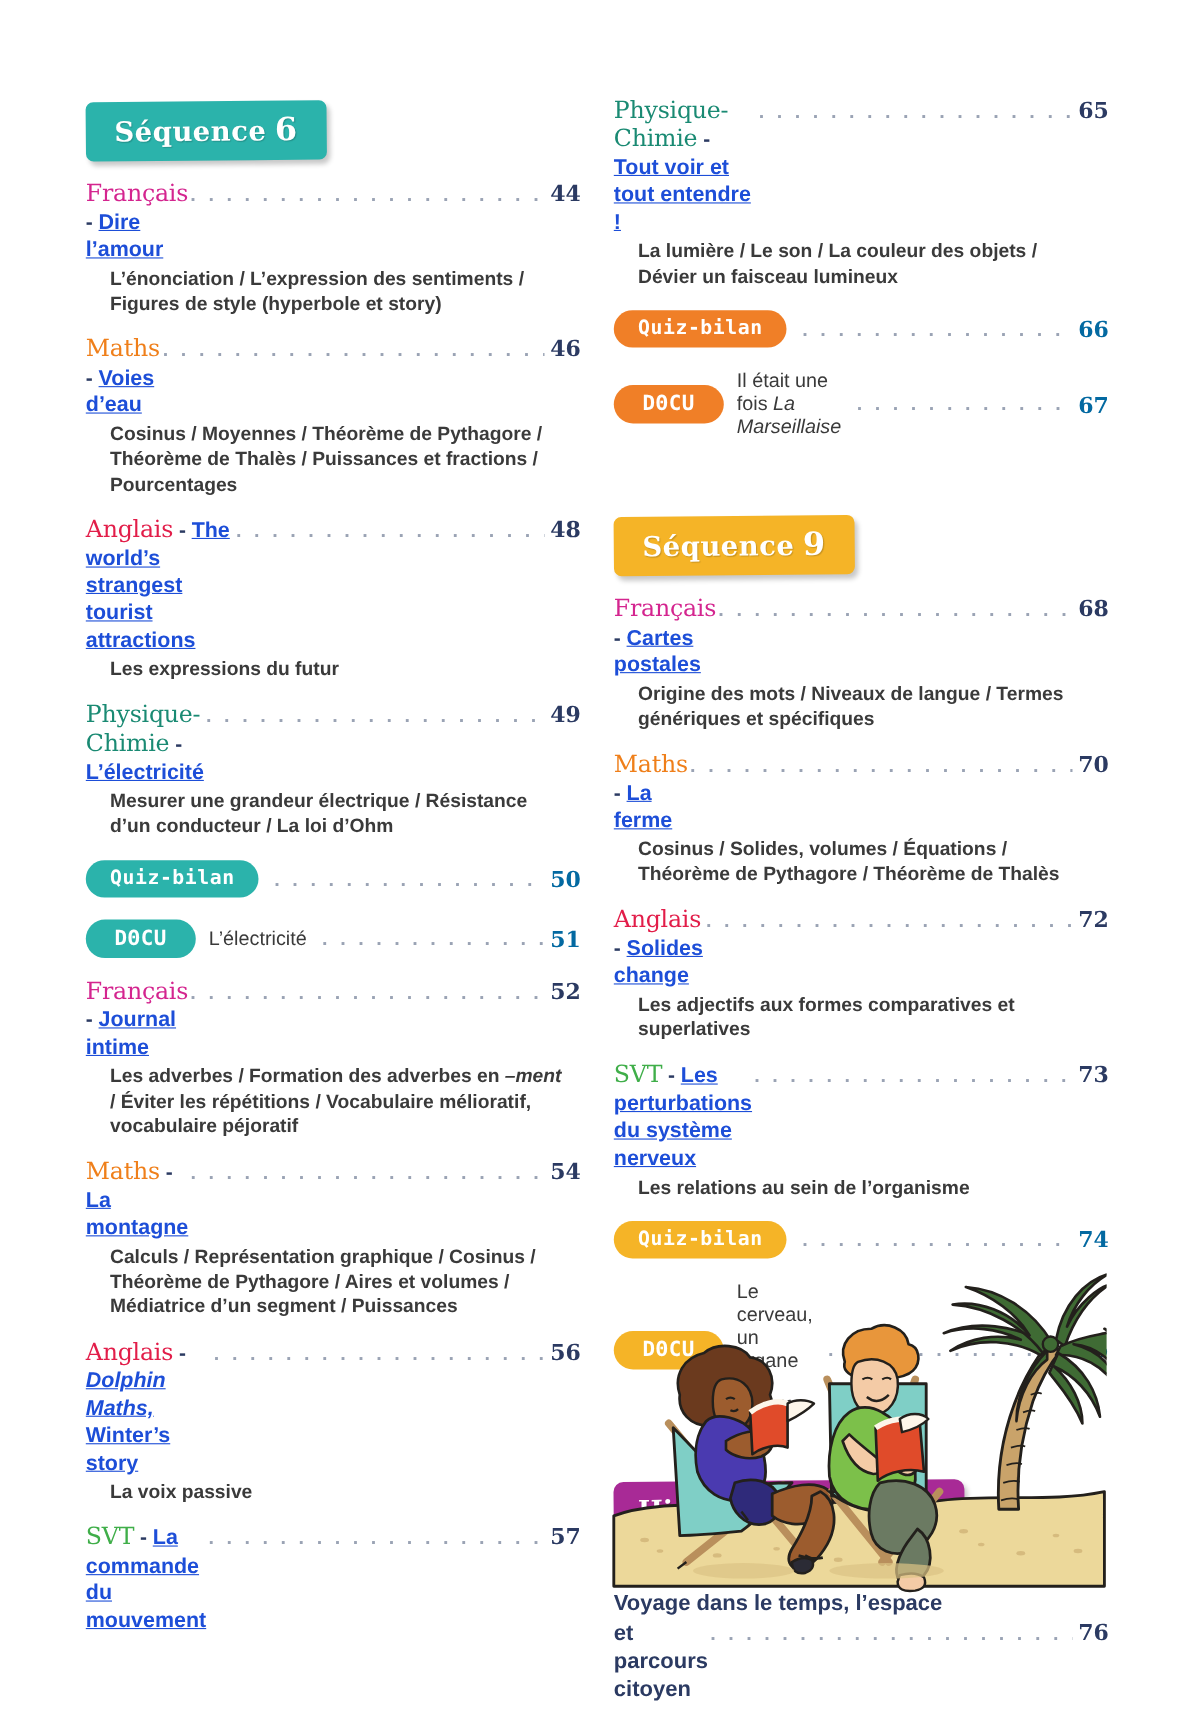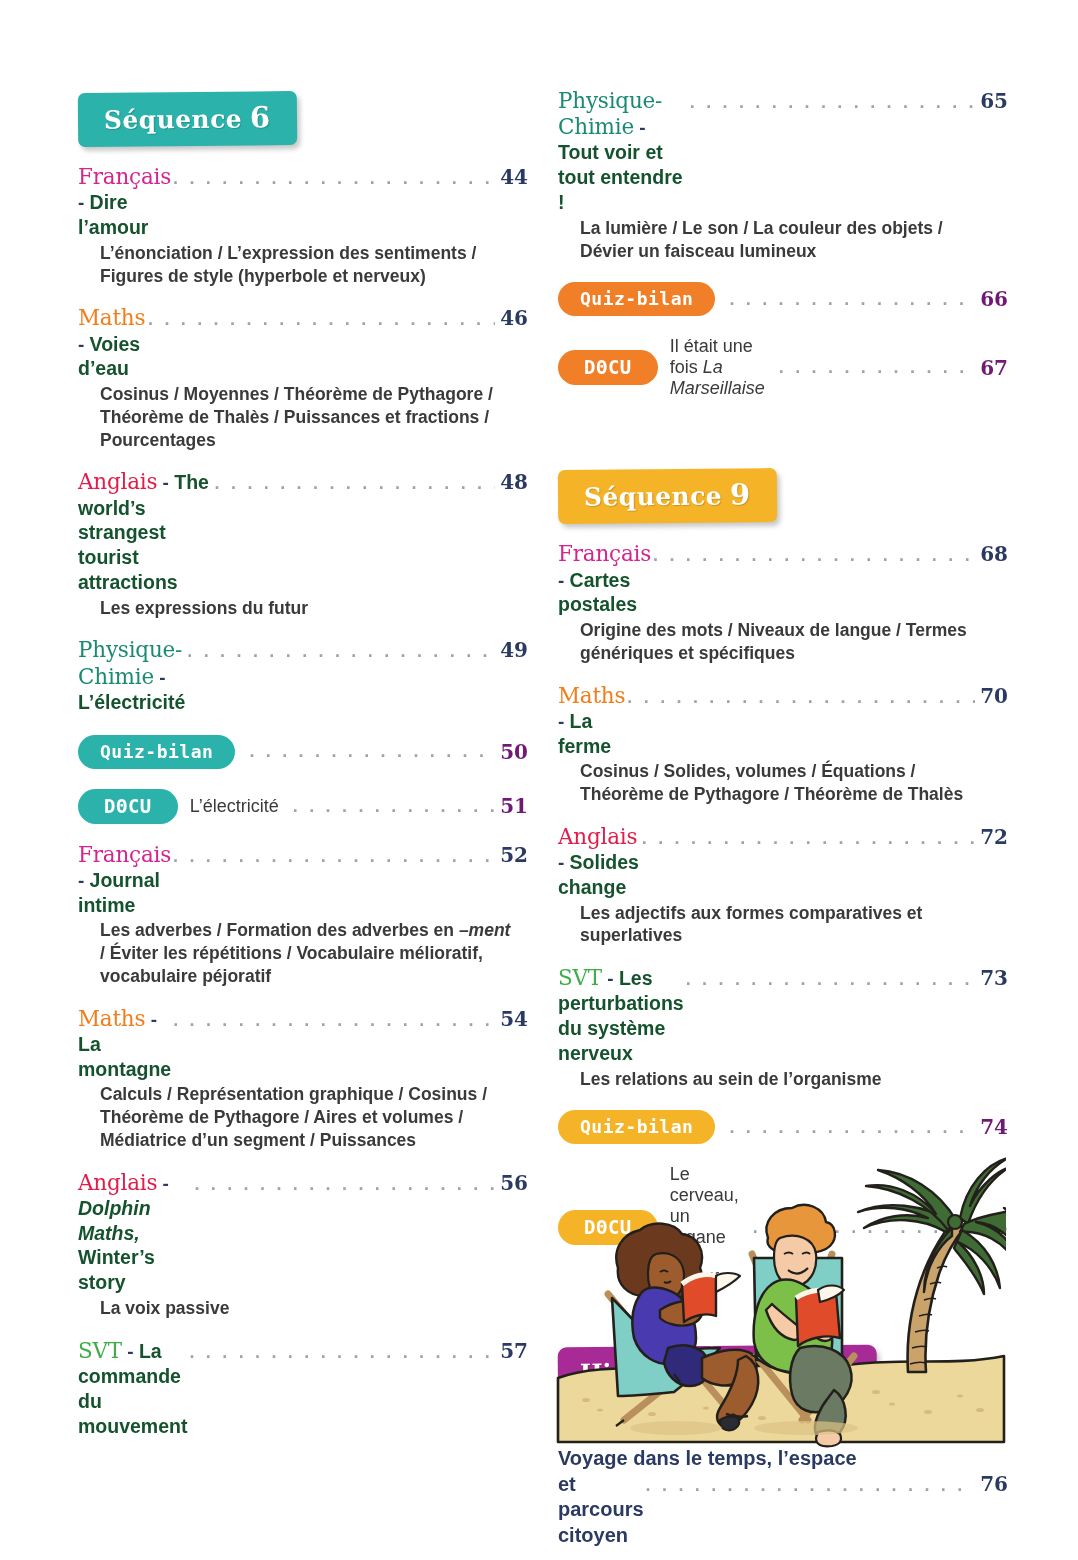--- a/index.html
+++ b/index.html
@@ -57,23 +57,24 @@
     display:block;
   }
   .subject {
     font-family:"DejaVu Serif", serif;
     font-weight:normal;
     font-size:21.5px;
     letter-spacing:-0.2px;
   }
   .dash { color:#2b3a62; font-weight:bold; font-size:19px; }
   .title {
-    color:#14532d;
+    color:#1d4ed8;
     font-weight:bold;
     font-size:19.5px;
+    text-decoration:underline;
   }
   .title.italic { font-style:italic; }
   .sub {
     margin-left:22px;
     margin-top:2px;
     font-size:17.5px;
     line-height:1.30;
     color:#3a3a3a;
     font-weight:bold;
     max-width:420px;
@@ -111,21 +112,21 @@
     color:#9aa3b4;
     letter-spacing:3.2px;
     font-size:18px;
     font-weight:bold;
     margin:0 6px 0 14px;
   }
   .pill-row .pnum {
     font-family:"DejaVu Serif", serif;
     font-weight:bold;
     font-size:20px;
-    color:#701a75;
+    color:#0369a1;
   }
 
   
   .lead-line {
     display:flex;
     align-items:baseline;
   }
   .lead-line .txt { flex:0 1 auto; }
   .lead-line .fill {
     flex:1 1 auto;
@@ -164,21 +165,21 @@
   <div class="col col-left" id="left-col" style="padding-top: 92px;">
       <div style="">
         <div style="margin-bottom: 4px;"><div class="seq-badge" style="background: rgb(43, 179, 171);"><span>Séquence</span><span class="num">6</span></div></div>
         <div style="margin-top: 18px;">
           <div class="entry">
             <div class="lead-line">
               <span class="txt entry-head"><span class="subject" style="color: rgb(212, 37, 143);">Français</span><span class="dash"> - </span><span class="title">Dire l’amour</span></span>
               <span class="fill">. . . . . . . . . . . . . . . . . . . . . . . . . . . . . . . . . . . . . . . . . . . . . . . . . . . . . . . . . . . . </span>
               <span class="pnum">44</span>
             </div>
-            <div class="sub">L’énonciation / L’expression des sentiments / Figures de style (hyperbole et nerveux)</div>
+            <div class="sub">L’énonciation / L’expression des sentiments / Figures de style (hyperbole et story)</div>
           </div>
           <div class="entry">
             <div class="lead-line">
               <span class="txt entry-head"><span class="subject" style="color: rgb(239, 127, 26);">Maths</span><span class="dash"> - </span><span class="title">Voies d’eau</span></span>
               <span class="fill">. . . . . . . . . . . . . . . . . . . . . . . . . . . . . . . . . . . . . . . . . . . . . . . . . . . . . . . . . . . . </span>
               <span class="pnum">46</span>
             </div>
             <div class="sub">Cosinus / Moyennes / Théorème de Pythagore / Théorème de Thalès / Puissances et fractions / Pourcentages</div>
           </div>
           <div class="entry">
@@ -188,20 +189,21 @@
               <span class="pnum">48</span>
             </div>
             <div class="sub">Les expressions du futur</div>
           </div>
           <div class="entry">
             <div class="lead-line">
               <span class="txt entry-head"><span class="subject" style="color: rgb(26, 138, 115);">Physique-Chimie</span><span class="dash"> - </span><span class="title">L’électricité</span></span>
               <span class="fill">. . . . . . . . . . . . . . . . . . . . . . . . . . . . . . . . . . . . . . . . . . . . . . . . . . . . . . . . . . . . </span>
               <span class="pnum">49</span>
             </div>
+            <div class="sub">Mesurer une grandeur électrique / Résistance d’un conducteur / La loi d’Ohm</div>
           </div>
         </div>
         <div class="pill-row">
           <span class="pill pill-quiz" style="background: rgb(43, 179, 171);">Quiz-bilan</span>
           <span class="dots">. . . . . . . . . . . . . . . . . . . . . . . . . . . . . . . . . . . . . . . . . . . . . . . . . . . . . . . . . . . . </span>
           <span class="pnum">50</span>
         </div>
         <div class="pill-row">
           <span class="pill pill-docu" style="background: rgb(43, 179, 171);">DΘCU</span>
           <span class="label-after">L’électricité</span>

